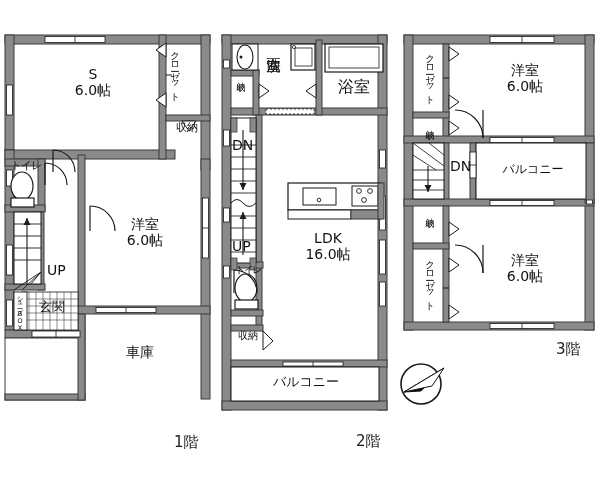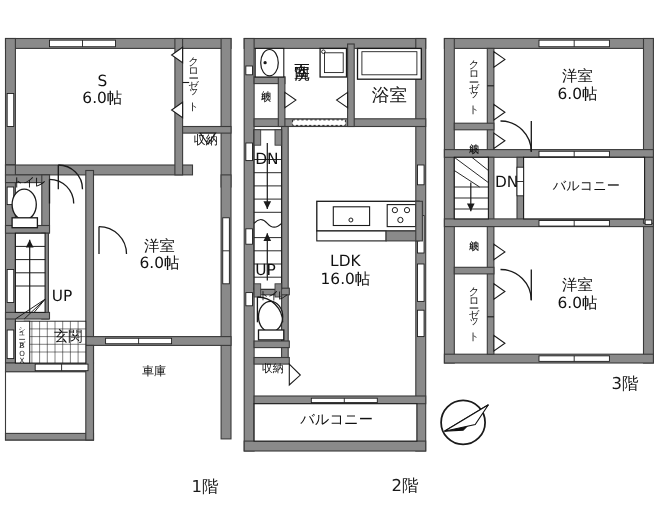--- a/index.html
+++ b/index.html
@@ -374,41 +374,41 @@
 
 <div class="room-label rl-big" style="left:100px; top:216px; width:90px;">
   <span>洋室</span><br>
   <span>6.0帖</span>
 </div>
 
 <div class="stair-dir" style="left:47px; top:262px;">UP</div>
 
 <div class="vtext" style="left:15px; top:292px; font-size:6.5px; letter-spacing:-1px;">シューズBOX</div>
 
-<div class="room-label rl-mid" style="left:26px; top:300px; width:52px; font-size:13px;padding-left:10px;">玄関</div>
-
-<div class="room-label rl-mid" style="left:110px; top:332px; width:60px; font-size:11px;">車庫</div>
+<div class="room-label rl-mid" style="left:26px; top:300px; width:52px; font-size:13px;">玄関</div>
+
+<div class="room-label rl-mid" style="left:110px; top:344px; width:60px; font-size:14px;">車庫</div>
 
 <div class="floor-label" style="left:174px; top:433px;">1階</div>
 
 <div class="vtext" style="left:265px; top:48px; font-size:14px;">洗面室</div>
 
 <div class="room-label" style="left:326px; top:78px; width:56px; font-size:16px;">浴室</div>
 
 <div class="vtext" style="left:234px; top:76px; font-size:9px; letter-spacing:-1px;">収納</div>
 
 <div class="stair-dir" style="left:232px; top:137px;">DN</div>
 
 <div class="stair-dir" style="left:232px; top:238px;">UP</div>
 
 <div class="room-label" style="left:233px; top:264px; width:30px; font-size:10px; letter-spacing:-1.5px;">トイレ</div>
 
 <div class="room-label" style="left:231px; top:330px; width:34px; font-size:10px;">収納</div>
 
-<div class="room-label rl-big" style="left:264px; top:230px; width:100px;">
+<div class="room-label rl-big" style="left:278px; top:230px; width:100px;">
   <span>LDK</span><br>
   <span>16.0帖</span>
 </div>
 
 <div class="room-label rl-mid" style="left:250px; top:375px; width:112px; font-size:13px;">バルコニー</div>
 
 <div class="floor-label" style="left:356px; top:432px;">2階</div>
 
 <div class="vtext" style="left:423px; top:48px; font-size:9.5px;">クローゼット</div>
 

